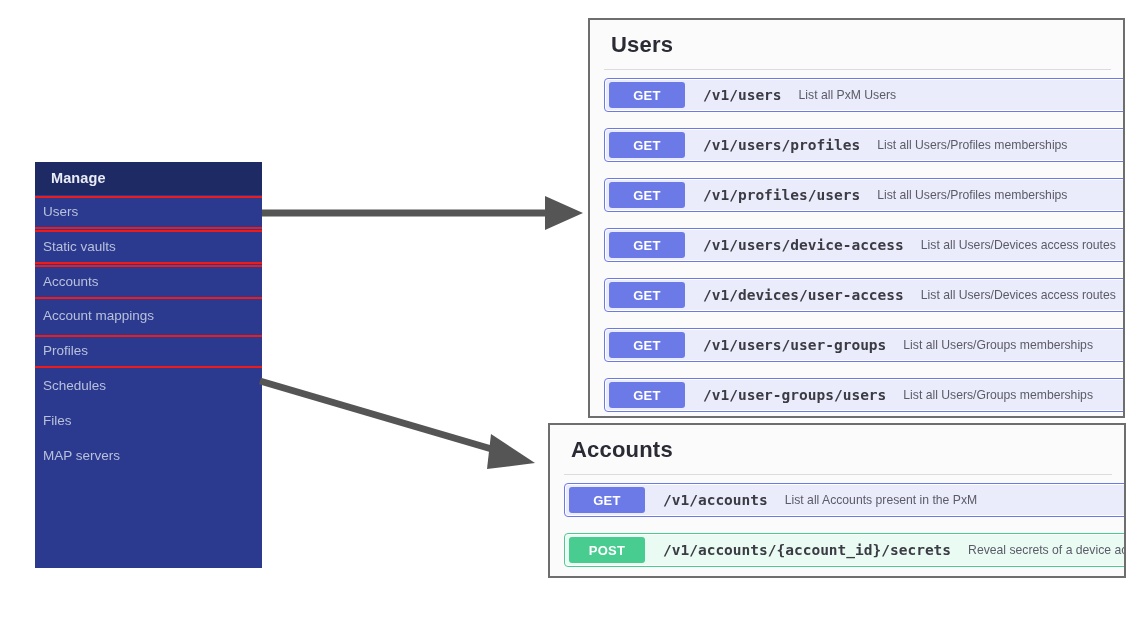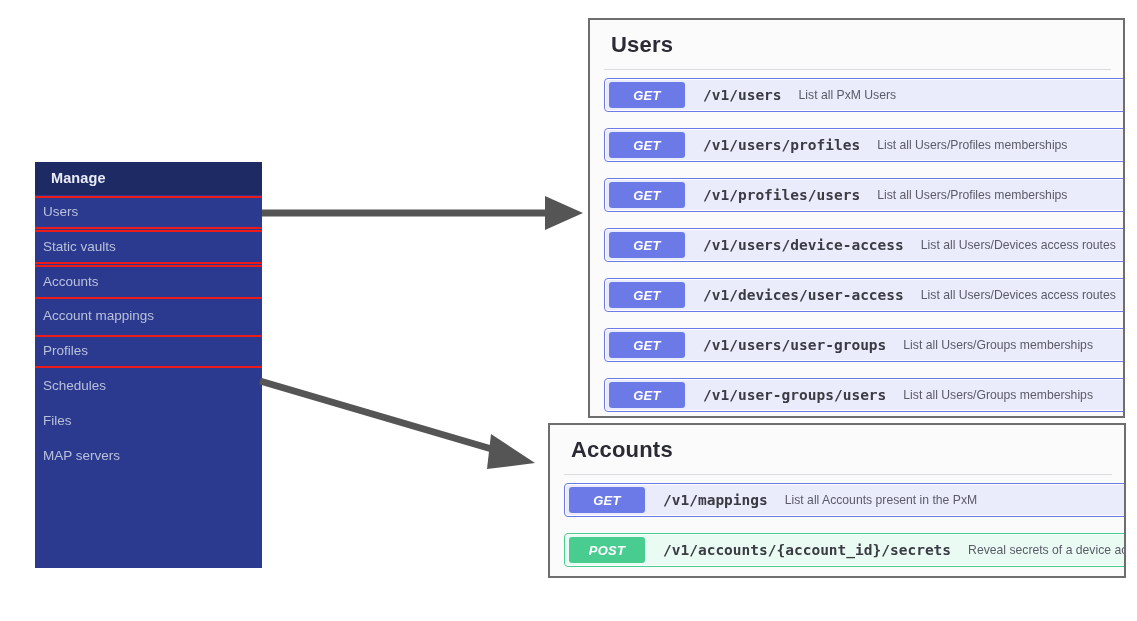--- a/index.html
+++ b/index.html
@@ -119,21 +119,20 @@
     height: 26px;
     margin-left: 4px;
     border-radius: 3px;
     color: #ffffff;
     font-size: 13px;
     font-weight: bold;
     display: flex;
     align-items: center;
     justify-content: center;
     letter-spacing: 0.3px;
-    font-style: italic;
   }
   .verb.get  { background: #6c7ae8; }
   .verb.post { background: #49cc90; }
 
   .op-path {
     margin-left: 18px;
     font-family: "DejaVu Sans Mono", monospace;
     font-size: 14.5px;
     font-weight: bold;
     color: #3b3b44;
@@ -217,21 +216,21 @@
       </div>
     </div>
 </div>
 
 <div class="panel" id="panel-accounts">
   <div class="panel-title">Accounts</div>
   <div class="panel-rule"></div>
   <div class="op-list">
       <div class="op get">
         <div class="verb get">GET</div>
-        <div class="op-path">/v1/mappings</div>
+        <div class="op-path">/v1/accounts</div>
         <div class="op-desc">List all Accounts present in the PxM</div>
       </div>
       <div class="op post">
         <div class="verb post">POST</div>
         <div class="op-path">/v1/accounts/{account_id}/secrets</div>
         <div class="op-desc">Reveal secrets of a device account</div>
       </div>
     </div>
 </div>
 

